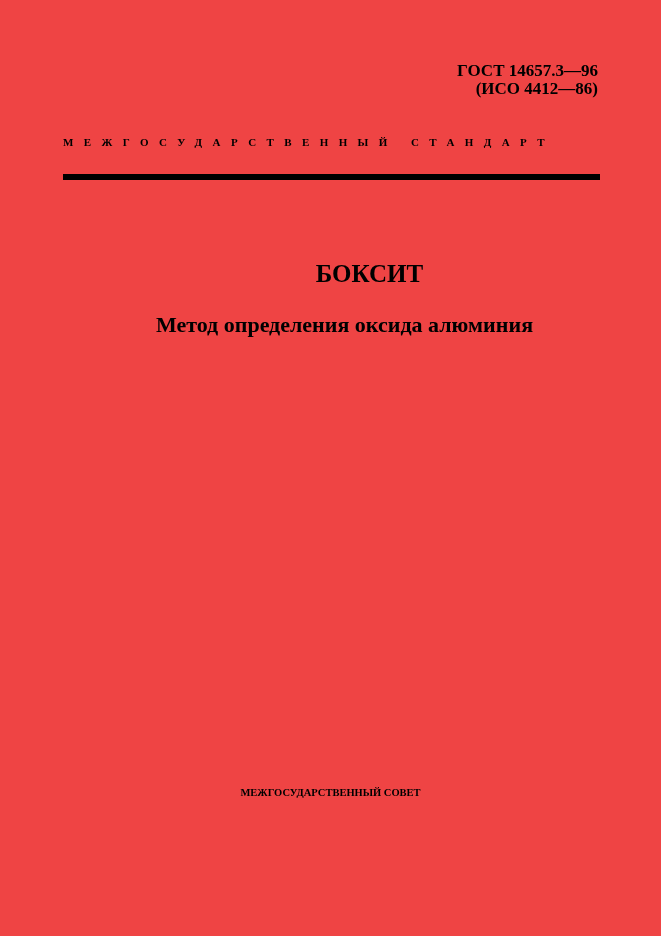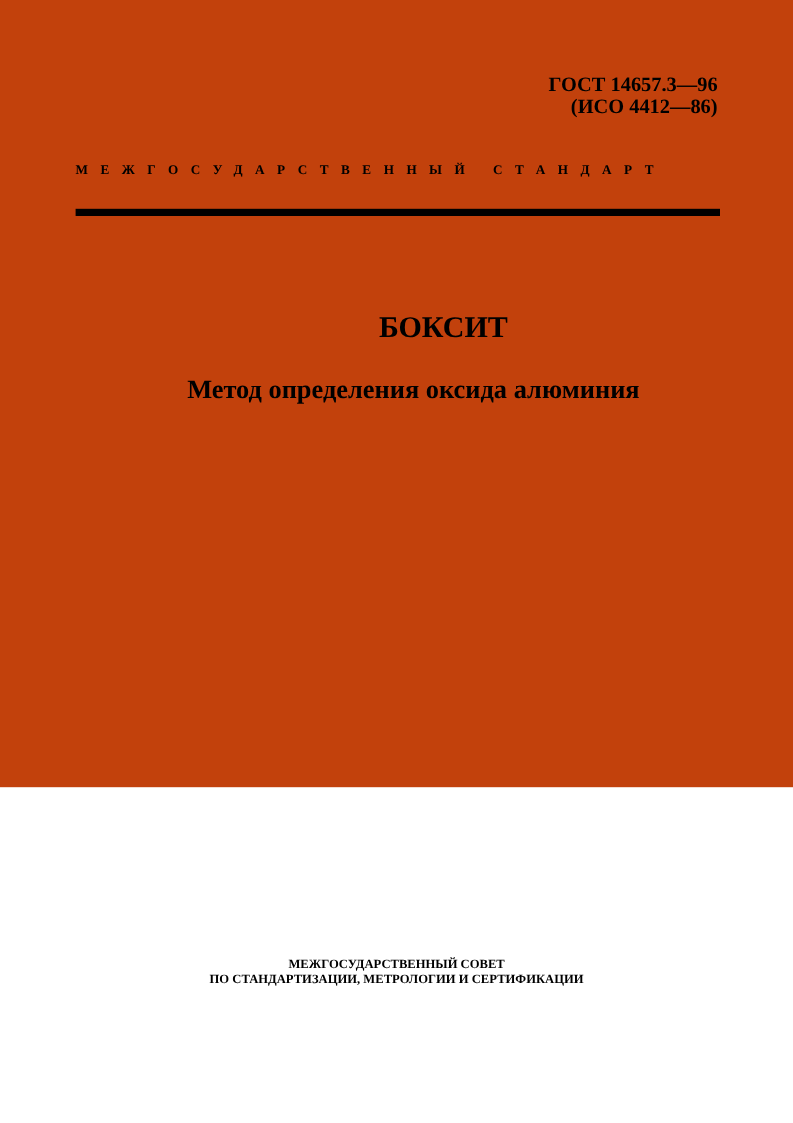--- a/index.html
+++ b/index.html
@@ -11,22 +11,22 @@
     width: 661px;
     height: 936px;
     position: relative;
     overflow: hidden;
     font-family: "Liberation Serif", "DejaVu Serif", serif;
     color: #000000;
   }
   .page {
     position: absolute;
     left: 0; top: 0;
-    width: 661px; height: 656px;
-    background: #c2410c;
+    width: 661px; height: 936px;
+    background: #ef4444;
   }
   .designation {
     position: absolute;
     right: 63px;
     top: 62px;
     text-align: right;
     font-weight: bold;
     font-size: 17px;
     line-height: 18px;
   }
@@ -84,21 +84,20 @@
   }
   .publisher {
     position: absolute;
     left: 0;
     width: 661px;
     top: 787px;
     text-align: center;
     font-weight: bold;
     font-size: 10.5px;
     line-height: 11.5px;
-    margin-top: 12px;
   }
   .publisher .city {
     letter-spacing: 2.5px;
   }
 </style>
 </head>
 <body>
 
 <div class="page">
 
@@ -111,16 +110,15 @@
 
   <div class="rule"></div>
 
   <div class="title">БОКСИТ</div>
 
   <div class="subtitle">Метод определения оксида алюминия</div>
 
 
   <div class="publisher">
     <div>МЕЖГОСУДАРСТВЕННЫЙ СОВЕТ</div>
-    <div>ПО СТАНДАРТИЗАЦИИ, МЕТРОЛОГИИ И СЕРТИФИКАЦИИ</div>
   </div>
 
 </div>
 
 </body></html>

